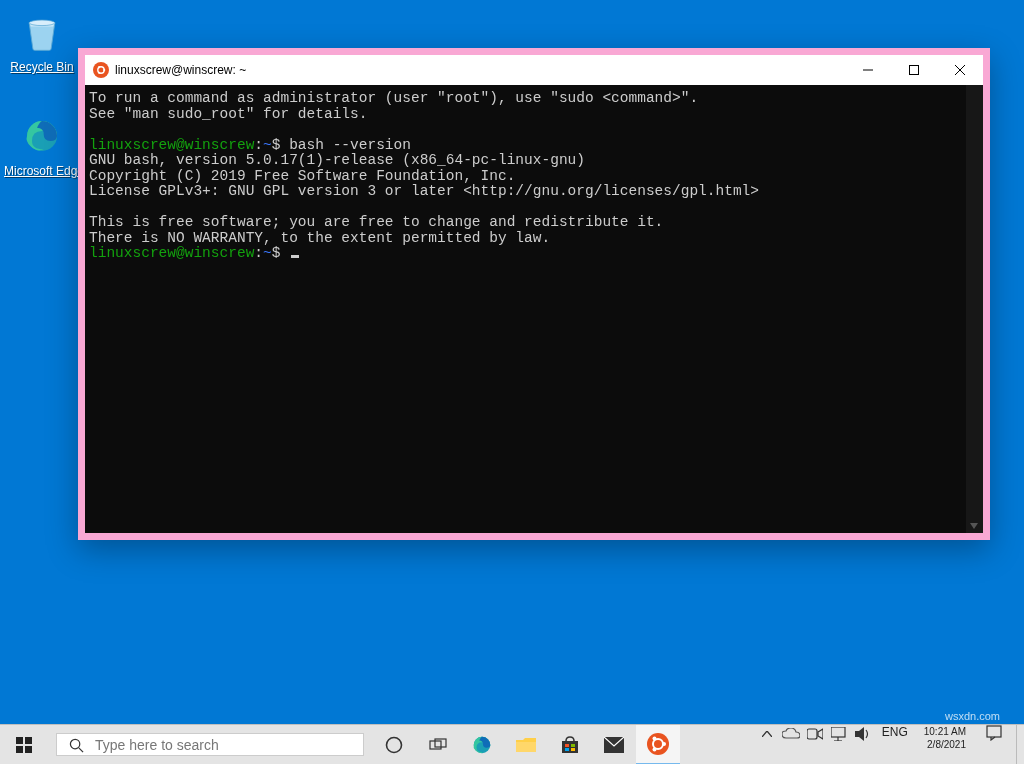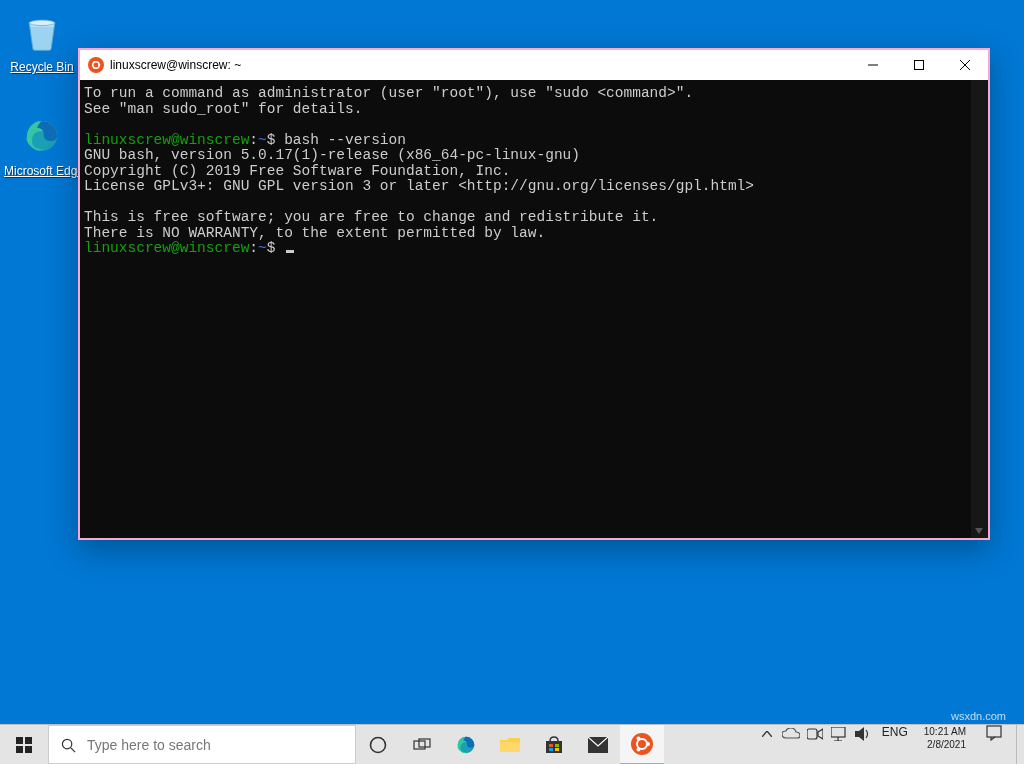--- a/index.html
+++ b/index.html
@@ -9,21 +9,21 @@
   
   .desktop-icon { position: absolute; width: 76px; text-align: center; color: #fff; font-size: 12px; cursor: pointer; text-decoration: underline; }
   .desktop-icon .glyph { width: 48px; height: 48px; margin: 0 auto 4px; display: flex; align-items: center; justify-content: center; }
   .desktop-icon .label { text-shadow: 1px 1px 1px rgba(0,0,0,0.5); white-space: nowrap; }
   #recycle { left: 4px; top: 8px; }
   #edge    { left: 4px; top: 112px; }
 
   
   .window {
     position: absolute; left: 78px; top: 48px; width: 912px; height: 492px;
-    background: #fff; border: 2px solid #f9a8d4; box-shadow: 0 10px 30px rgba(0,0,0,0.3);
+    background: #fff; border: 7px solid #f9a8d4; box-shadow: 0 10px 30px rgba(0,0,0,0.3);
     display: flex; flex-direction: column;
   }
   .titlebar {
     height: 30px; background: #fff; display: flex; align-items: center;
     font-size: 12px; color: #000; user-select: none;
   }
   .titlebar .appicon {
     width: 16px; height: 16px; border-radius: 50%; background: #e95420;
     margin: 0 6px 0 8px; display:flex; align-items:center; justify-content:center;
   }
@@ -54,35 +54,35 @@
   
   .taskbar {
     position:absolute; left:0; right:0; bottom:0; height:40px;
     background:#e4e4e4; border-top:1px solid #bfbfbf;
     display:flex; align-items:stretch;
   }
   .start-btn { width:48px; display:flex; align-items:center; justify-content:center; }
   .start-btn svg { width:16px; height:16px; }
   .searchbox {
     flex: 0 0 308px; background:#fff; display:flex; align-items:center;
-    border:1px solid #ccc; margin:0; font-size:14px; color:#777;
+    border:1px solid #ccc; margin:8px; font-size:14px; color:#777;
   }
   .searchbox .sicon { width:38px; text-align:center; }
   .searchbox .sicon svg { width:15px; height:15px; vertical-align:middle; stroke:#333; }
   .task-icons { display:flex; align-items:center; }
   .task-icons .tico { width:44px; height:40px; display:flex; align-items:center; justify-content:center; }
   .task-icons .tico.active { border-bottom:2px solid #76b9ed; background:#f5f5f5; box-sizing:border-box;}
   .tray { margin-left:auto; display:flex; align-items:flex-start; gap:6px; padding:0 2px 0 8px; font-size:12px; color:#222; }
   .tray .tico { width:18px; height:18px; display:flex; align-items:center; justify-content:center;}
   .tray .lang { font-size:12px; padding:0 4px;}
   .clock { text-align:right; line-height:13px; font-size:10px; padding:0 6px;}
   .showdesk { width:6px; border-left:1px solid #bbb; height:40px;}
   .notif { width:32px; display:flex; align-items:center; justify-content:center;}
 
-  .watermark { position:absolute; right:18px; bottom:42px; font-size:11px; color:rgba(255,255,255,0.75);}
+  .watermark { position:absolute; right:24px; bottom:42px; font-size:11px; color:rgba(255,255,255,0.75);}
 </style>
 </head>
 <body>
 
 <div id="recycle" class="desktop-icon">
   <div class="glyph">
     <svg viewBox="0 0 48 48" width="44" height="44">
       <path d="M10 14 L38 14 L34 42 Q34 44 32 44 L16 44 Q14 44 14 42 Z" fill="#9cd3f0" stroke="#5aa7d4" stroke-width="1"></path>
       <path d="M10 14 L38 14 L36 18 L12 18 Z" fill="#c9e8f7"></path>
       <ellipse cx="24" cy="14" rx="14" ry="3" fill="#d8eefb" stroke="#5aa7d4" stroke-width="0.8"></ellipse>

